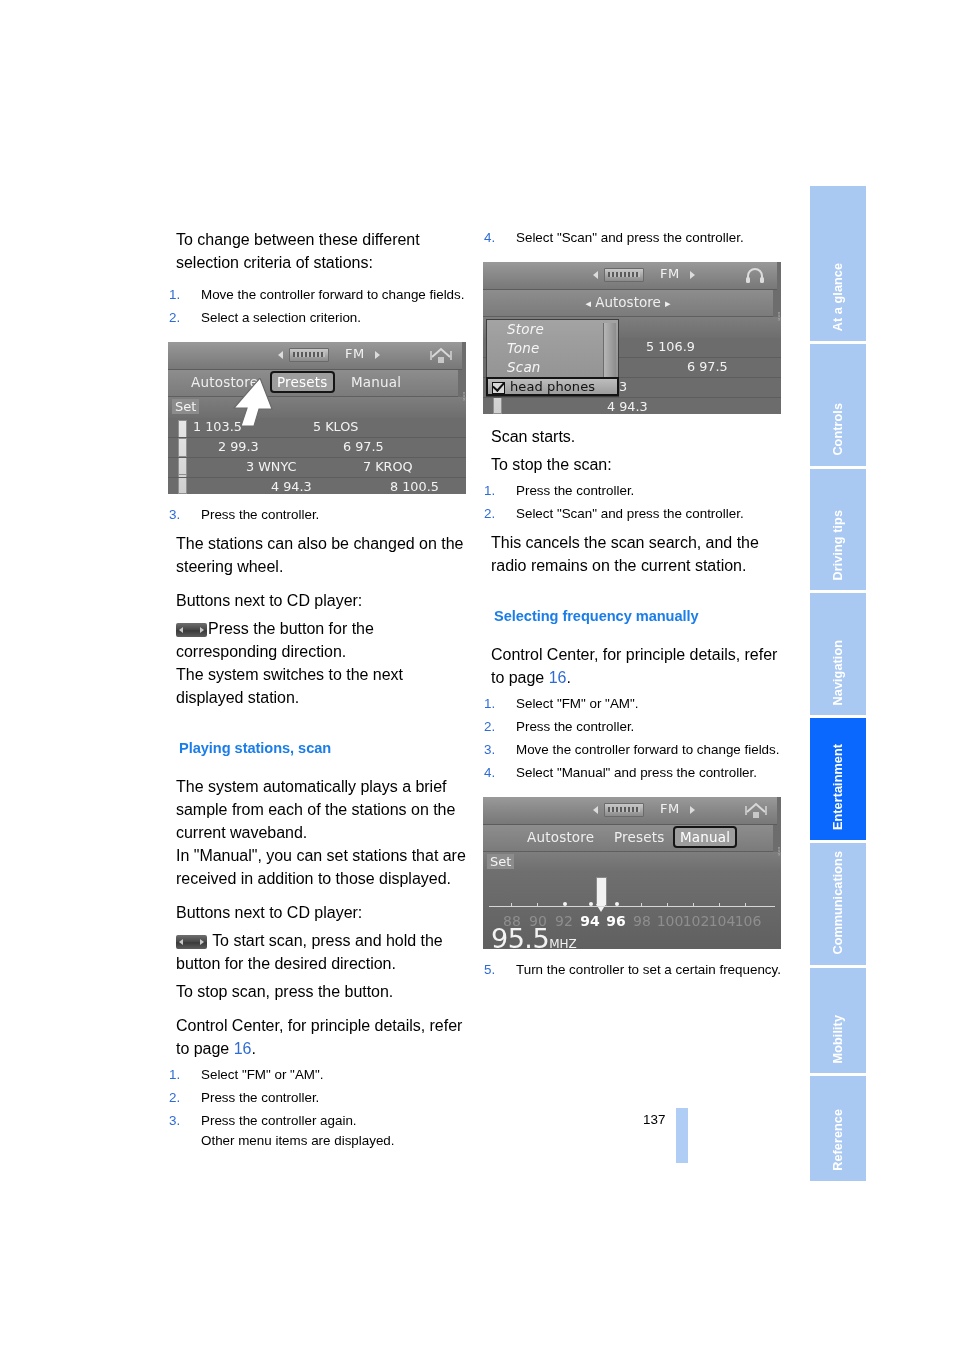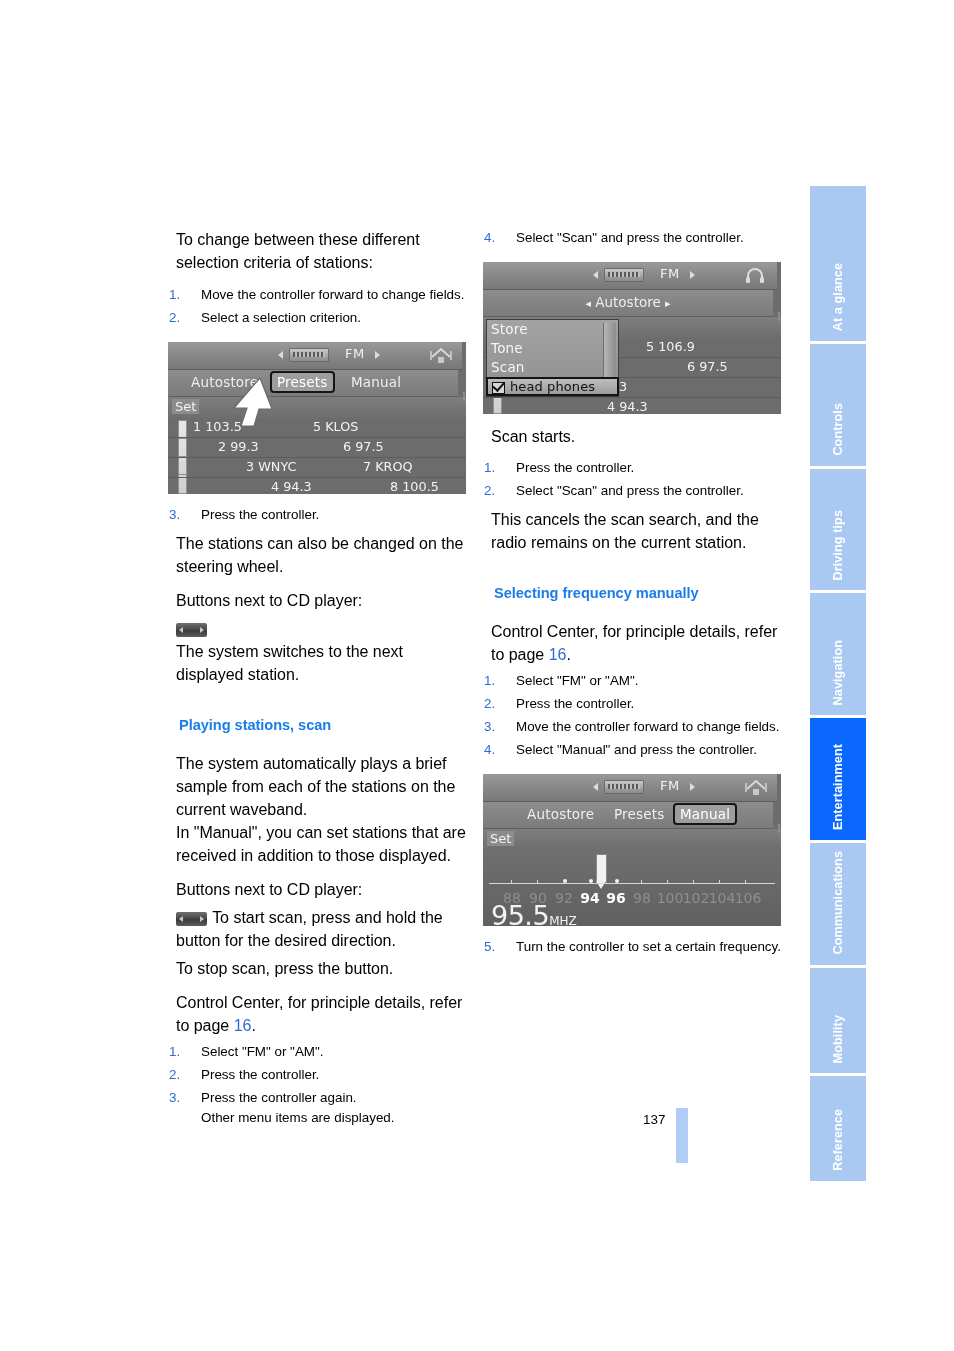--- a/index.html
+++ b/index.html
@@ -264,23 +264,24 @@
   .sc-menu {
     position: absolute;
     left: 3px; top: 57px;
     width: 131px;
     background: linear-gradient(180deg,#a3a3a3,#8f8f8f);
     border: 1px solid #3e3e3e;
   }
   .sc-menu-item {
     font-size: 13.5px;
     color: #f6f6f6;
-    padding: 0px 6px 1px 4px;
+    padding: 0px 6px 1px 20px;
     line-height: 18px;
     letter-spacing: .2px;
+    font-style: italic;
   }
   .sc-menu-check {
     position: absolute;
     left: -1px; top: 57px;
     width: 133px;
     height: 19px;
     background: linear-gradient(180deg,#bdbdbd,#9c9c9c);
     border: 2px solid #141414;
     box-sizing: border-box;
     font-size: 13px;
@@ -509,21 +510,21 @@
 
     <ol class="steps">
       <li><span class="num">3.</span><span>Press the controller.</span></li>
     </ol>
 
     <div class="gap-sm"></div>
     <p class="body">The stations can also be changed on the steering wheel.</p>
     <div class="gap"></div>
     <p class="body">Buttons next to CD player:</p>
     <div class="gap-sm"></div>
-    <p class="body"><span class="cdbtn"></span></p>
+    <p class="body"><span class="cdbtn"></span><span>Press the button for the corresponding direction.</span></p>
     <p class="body">The system switches to the next displayed station.</p>
 
     <div class="gap-lg"></div>
     <h2 class="heading">Playing stations, scan</h2>
     <div class="gap-sm"></div>
     <p class="body">The system automatically plays a brief sample from each of the stations on the current waveband.</p>
     <p class="body">In "Manual", you can set stations that are received in addition to those displayed.</p>
     <div class="gap"></div>
     <p class="body">Buttons next to CD player:</p>
     <div class="gap-sm"></div>
@@ -605,20 +606,21 @@
         </div>
       </div>
 
       <div class="sc-credit">BMW</div>
     </div>
 
     <div class="gap"></div>
 
     <p class="body">Scan starts.</p>
     <div class="gap-sm"></div>
+    <p class="body">To stop the scan:</p>
     <div class="gap-sm"></div>
 
     <ol class="steps">
       <li><span class="num">1.</span><span>Press the controller.</span></li>
       <li><span class="num">2.</span><span>Select "Scan" and press the controller.</span></li>
     </ol>
 
     <div class="gap-sm"></div>
     <p class="body">This cancels the scan search, and the radio remains on the current station.</p>
 

